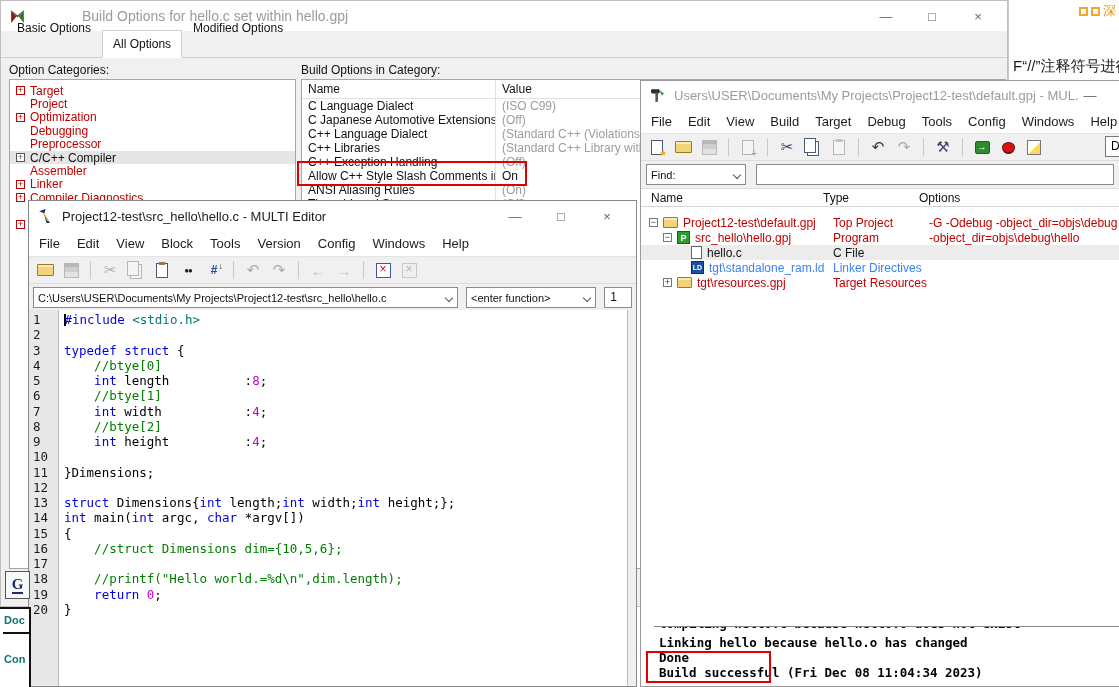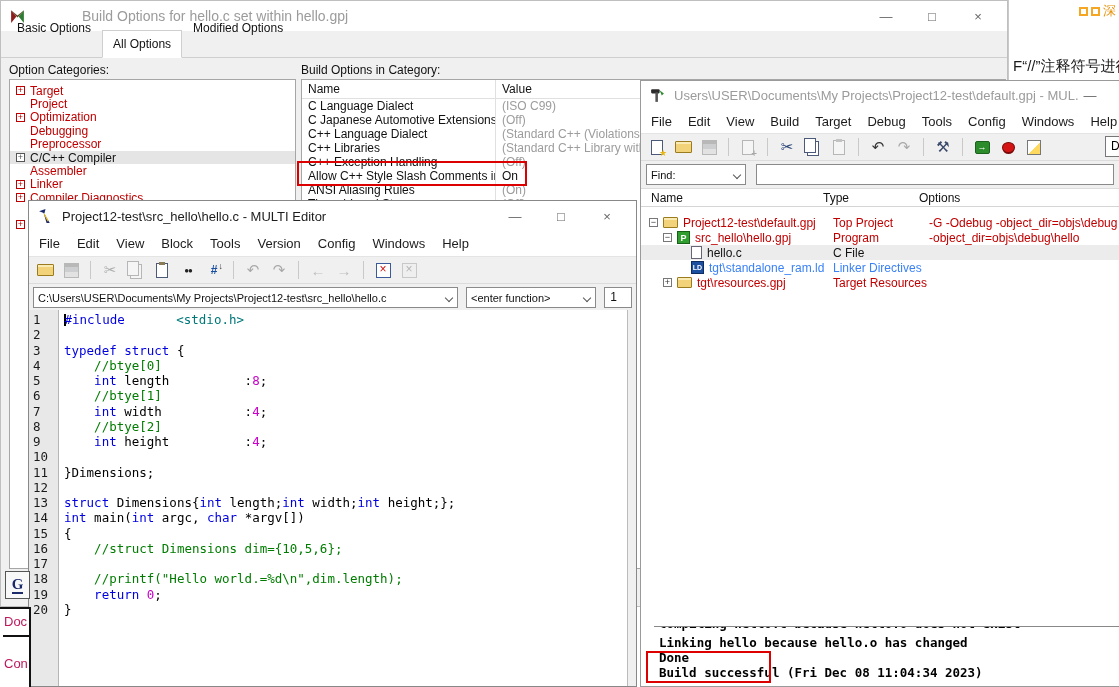--- a/index.html
+++ b/index.html
@@ -88,21 +88,21 @@
   .opt-row .o-name { width:193px; padding-left:6px; color:#111; white-space:nowrap; overflow:hidden; }
   .opt-row .o-value { padding-left:7px; color:#111; white-space:nowrap; }
   .opt-row .o-value.muted { color:#9c9c9c; }
   .red-box { position:absolute; border:2px solid #dd0000; z-index:40; pointer-events:none; }
   #g-icon-box { position:absolute; left:5px; top:571px; width:25px; height:28px; border:1px solid #555;
                 background:#f8f8f8; display:flex; align-items:center; justify-content:center; z-index:2;}
   #g-icon-box span { font-family:"Liberation Serif", serif; font-weight:bold; font-size:15px; color:#1a2a6a;
                 border-bottom:2px double #1a2a6a; line-height:15px; }
   #doc-con-panel { position:absolute; left:0; top:607px; width:31px; height:80px; background:#fff;
                 border-top:2px solid #111; border-right:2px solid #111; overflow:hidden; z-index:2; }
-  #doc-con-panel .p-label { font-size:13px; color:#be185d; padding:5px 0 0 4px; white-space:nowrap; }
+  #doc-con-panel .p-label { font-size:11px; color:#0f766e; padding:5px 0 0 4px; white-space:nowrap;font-weight:bold; }
   #doc-con-panel hr { border:none; border-top:2px solid #111; margin:6px 0 14px 3px; width:26px; }
 
   
   #bgapp { position:absolute; left:1008px; top:0; width:111px; height:687px; background:#fff; border-left:1px solid #c9c9c9; }
   #bgapp .notice { position:absolute; left:4px; top:57px; font-size:15px; color:#1a1a1a; white-space:nowrap; }
   #bgapp .corner-icon { position:absolute; left:70px; top:2px; display:flex; gap:3px; align-items:center; }
   #bgapp .sq { width:9px; height:9px; border:2px solid #f5a623; background:#fff; }
   #bgapp .corner-char { font-size:13px; color:#e8930c; }
 
   
@@ -152,21 +152,21 @@
   #edit-comborow .combo.path { width:434px;align-items:center; }
   #edit-comborow .combo.func { width:133px; }
   #edit-comborow .textfield.linenum { width:28px; }
   #code-area { position:absolute; left:0; top:109px; right:0; bottom:0; display:flex; background:#fff; }
   #gutter { width:30px; background:#e8e8e8; border-right:1px solid #b5b5b5; font-family:"DejaVu Sans Mono", monospace;
             font-size:12.5px; color:#1a1a1a; padding:2px 0 0 4px; }
   #gutter div { height:15.25px; line-height:15.25px; }
   #code { flex:1; font-family:"DejaVu Sans Mono", monospace; font-size:12.5px; padding:2px 0 0 5px; overflow:hidden; }
   #code .cl { height:15.25px; line-height:15.25px; white-space:pre; }
   #code .pl { color:#000; } #code .kw { color:#0000e0; } #code .cm { color:#007d00; }
-  #code .num { color:#c800c8; } #code .inc { color:#007878;margin-left:44px; }
+  #code .num { color:#c800c8; } #code .inc { color:#007878; }
   #code .caret { display:inline-block; width:1.5px; height:12px; background:#000; margin-right:-1px; vertical-align:-2px; }
   #v-scroll { width:9px; background:#f0f0f0; border-left:1px solid #bbb; }
 
   .appicon { width:17px; height:17px; flex:none; }
 </style>
 </head>
 <body>
 
 <div id="screen" data-name="screen">
 

